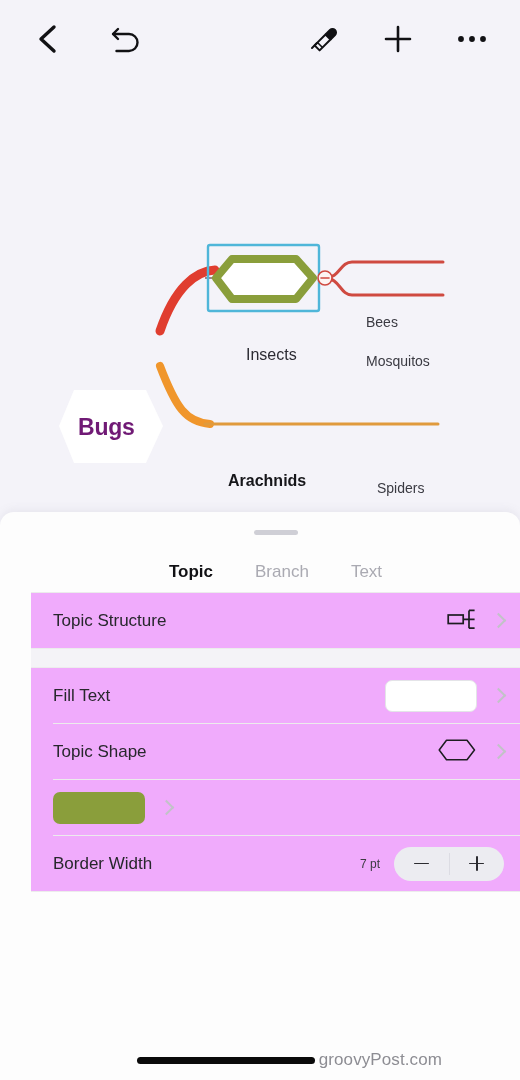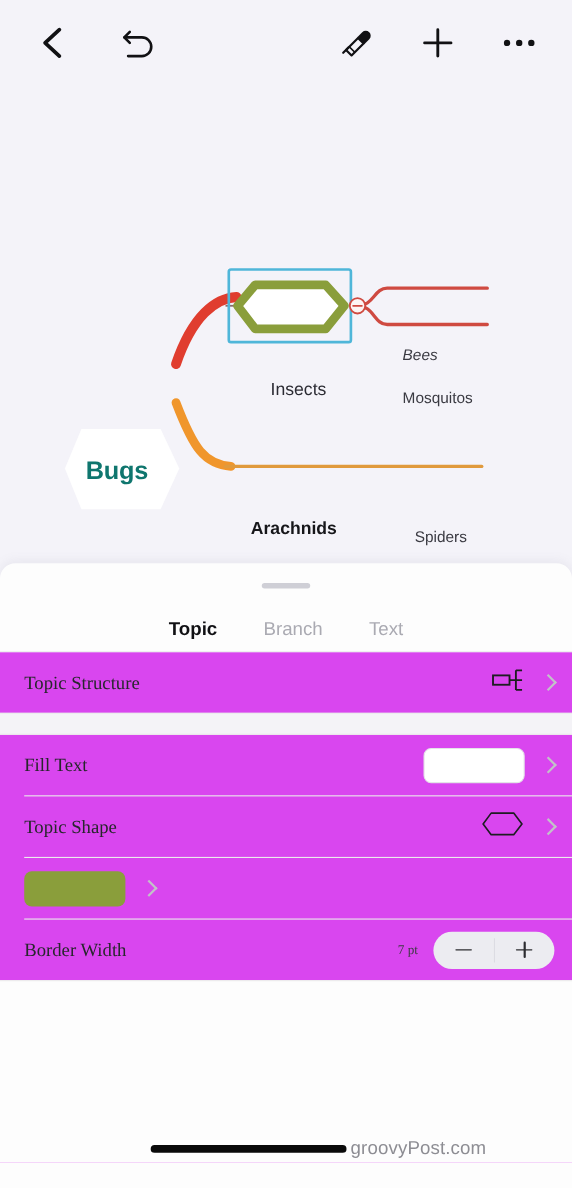--- a/index.html
+++ b/index.html
@@ -43,54 +43,55 @@
 
   .node-label {
     position: absolute;
     font-family: "Liberation Sans", sans-serif;
     color: #2b2b33;
     white-space: nowrap;
     pointer-events: none;
   }
   #lbl-root {
     left: 78px; top: 336px;
-    font-size: 23px; font-weight: bold; color: #0f766e;
+    font-size: 23px; font-weight: bold; color: #701a75;
     letter-spacing: -0.2px;
   }
   #lbl-insects { left: 232px; top: 268px; font-size: 16px; color: #2b2b33; margin-left: 14px; }
-  #lbl-bees { left: 366px; top: 236px; font-size: 14px; color: #3a3a42; font-style: italic; }
+  #lbl-bees { left: 366px; top: 236px; font-size: 14px; color: #3a3a42; }
   #lbl-mosquitos { left: 366px; top: 275px; font-size: 14px; color: #3a3a42; }
   #lbl-arachnids { left: 228px; top: 394px; font-size: 16px; font-weight: bold; color: #16161a; }
   #lbl-spiders { left: 377px; top: 402px; font-size: 14px; color: #3a3a42; }
 
   
   .sheet {
     position: absolute; left: 0; top: 512px;
     width: 520px; height: 568px;
     background: #fdfdfd;
     border-radius: 14px 14px 0 0;
     box-shadow: 0 -2px 10px rgba(120,120,140,0.10);
     overflow: hidden;
+    padding-left: 31px;
   }
   .grabber {
     width: 44px; height: 5px; border-radius: 3px;
     background: #cfcfd6;
     margin: 18px auto 0 auto;
   }
   .tabs {
     display: flex; align-items: flex-end; justify-content: center;
     gap: 34px;
     height: 58px;
     padding-bottom: 8px;
     border-bottom: 1px solid #ececec;
   }
   .tab { font-size: 17px; color: #aaaab2; cursor: pointer; padding: 2px 4px; }
   .tab.active { color: #111114; font-weight: bold; }
 
-  .rows { background: #d946ef; font-family: Liberation Serif, serif; }
+  .rows { background: #f0abfc; }
   .row {
     position: relative;
     display: flex; align-items: center;
     height: 55px;
     padding: 0 16px 0 22px;
     cursor: pointer;
   }
   .row .label { font-size: 17px; color: #27272c; flex: 1; }
   .row .ctrl { display: flex; align-items: center; gap: 12px; }
   .divider-inset { height: 1px; background: #ececec; margin-left: 22px; }
@@ -124,21 +125,21 @@
   .stepper .bar { width: 15px; height: 1.6px; background: #2c2c31; border-radius: 1px; }
   .stepper .plus { position: relative; width: 15px; height: 15px; }
   .stepper .plus:before, .stepper .plus:after {
     content: ""; position: absolute; background: #2c2c31; border-radius: 1px;
   }
   .stepper .plus:before { left: 0; top: 6.7px; width: 15px; height: 1.6px; }
   .stepper .plus:after { top: 0; left: 6.7px; height: 15px; width: 1.6px; }
   .value-text { font-size: 12px; color: #3b3b41; margin-right: 2px; }
 
   
-  .footer { position: absolute; left: 0; bottom: 16px; width: 452px; height: 60px; }
+  .footer { position: absolute; left: 0; bottom: 0; width: 452px; height: 60px; }
   .home-ind {
     position: absolute; left: 50%; transform: translateX(-50%);
     bottom: 16px; width: 178px; height: 7px; border-radius: 4px; background: #0a0a0a;
   }
   .watermark {
     position: absolute; right: 10px; bottom: 10px;
     font-size: 17px; color: #8d8d93;
     letter-spacing: 0.1px;
   }
 </style>

